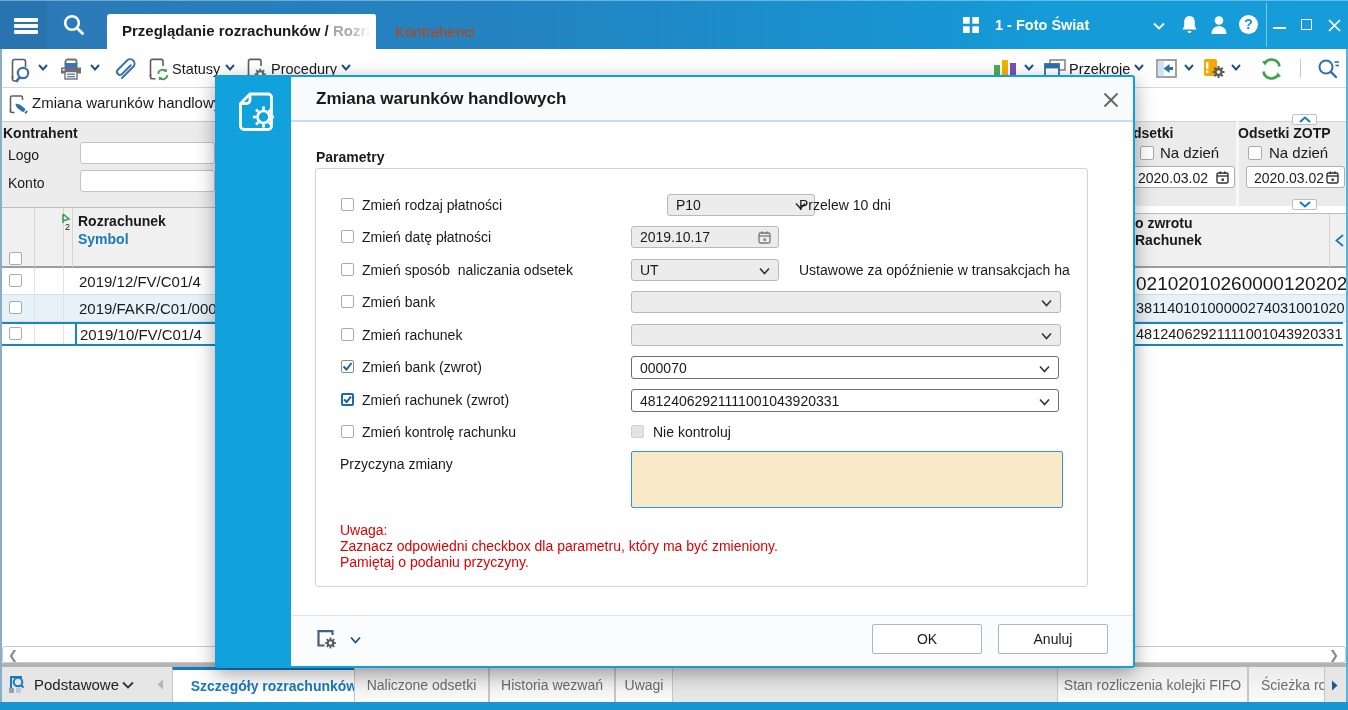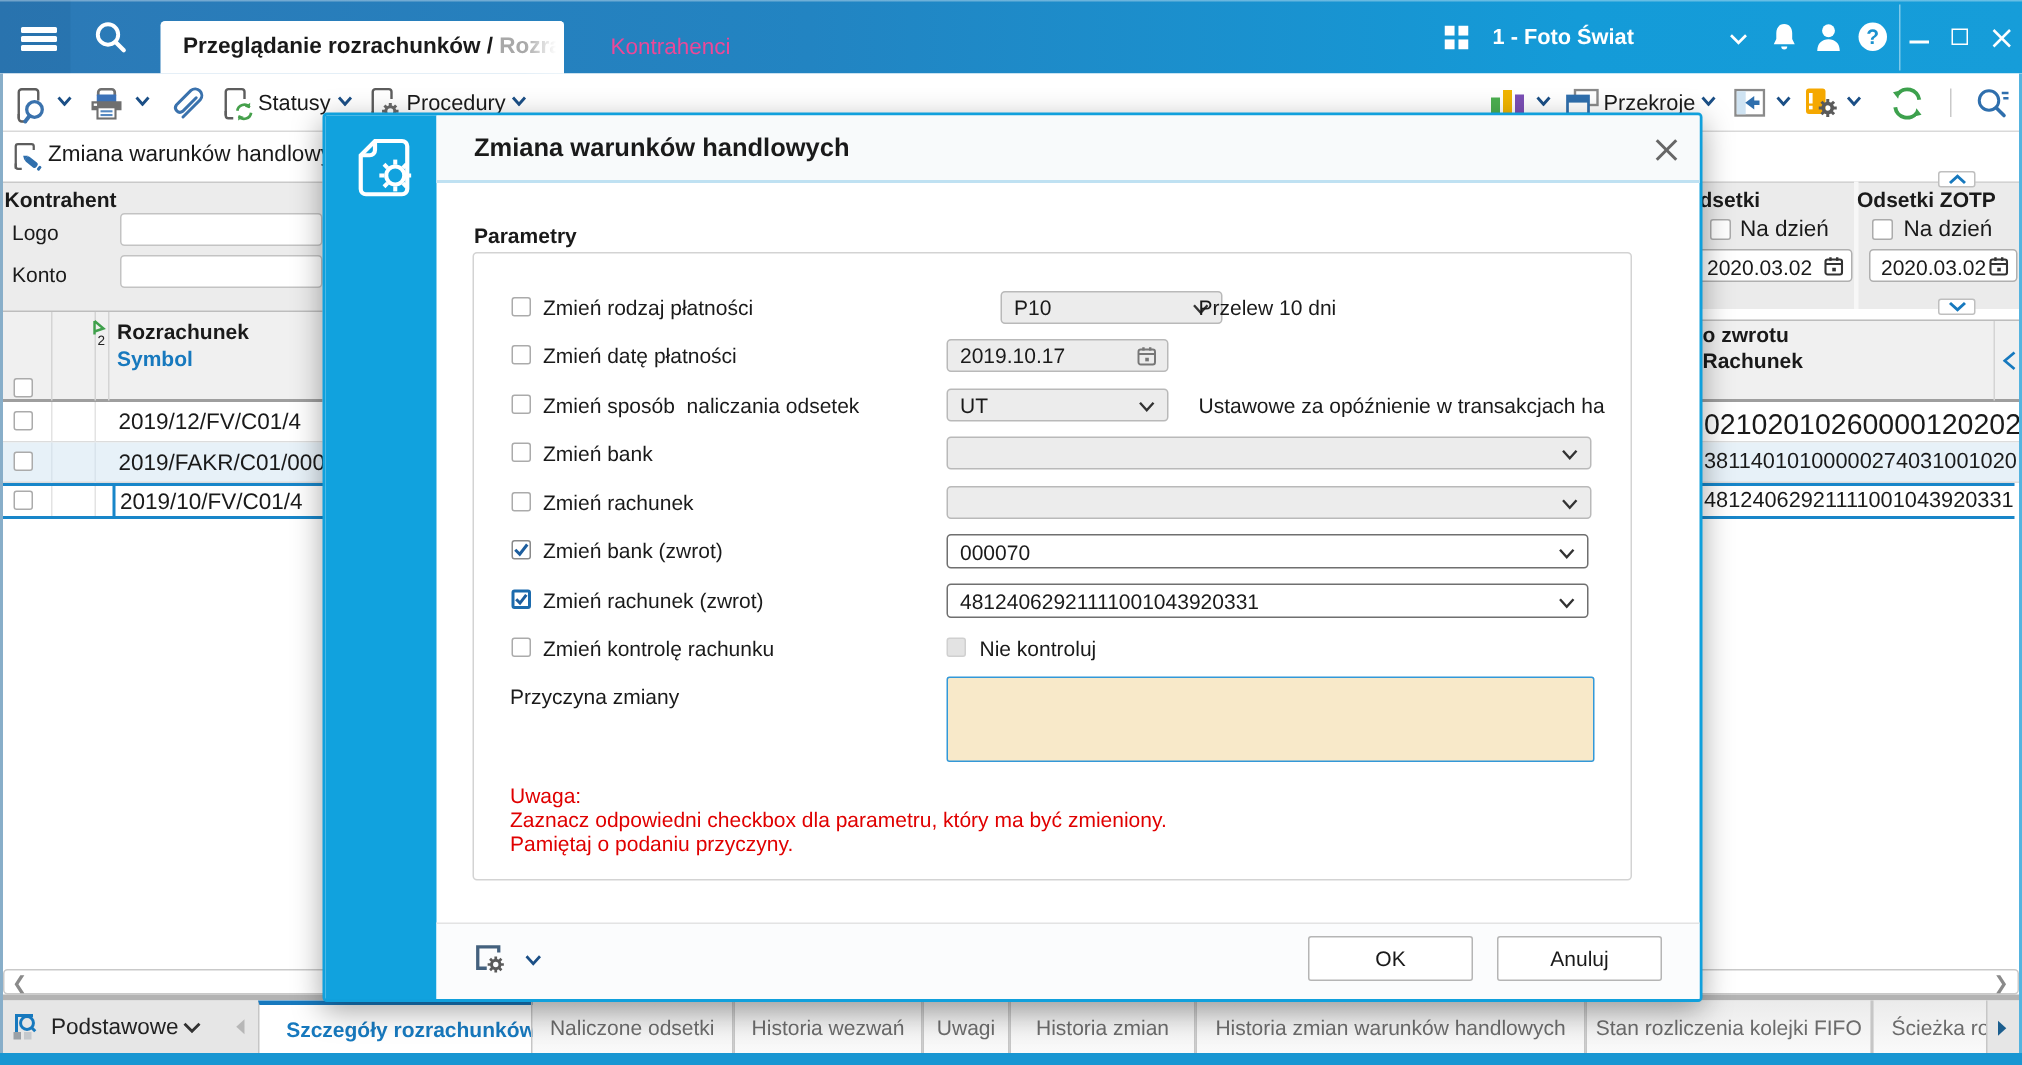--- a/index.html
+++ b/index.html
@@ -27,21 +27,21 @@
 
 <svg class="ab" style="left:62px;top:13px;" width="23" height="23" viewBox="0 0 23 23">
       <circle cx="10" cy="10" r="6.8" fill="none" stroke="#fff" stroke-width="2.6"></circle>
       <line x1="15" y1="15" x2="20.5" y2="20.5" stroke="#fff" stroke-width="2.8" stroke-linecap="round"></line>
     </svg>
 
 <div class="ab" style="left:107px;top:14px;width:269px;height:35px;background:#fff;border-radius:3px 3px 0 0;overflow:hidden;">
   <div style="position:absolute;left:15px;top:8px;font-size:15px;font-weight:bold;white-space:nowrap;">Przeglądanie rozrachunków / <span style="color:#a8a8a8;">Rozrach</span></div>
   <div style="position:absolute;right:0;top:0;width:26px;height:35px;background:linear-gradient(90deg,rgba(255,255,255,0),#fff 80%);"></div>
 </div>
-<div class="ab" style="left:407px;top:23px;font-size:15px;color:#ec4899;text-align:right;">Kontrahenci</div>
+<div class="ab" style="left:395px;top:23px;font-size:15px;color:#c2410c;text-align:right;">Kontrahenci</div>
 
 <svg class="ab" style="left:963px;top:17px;" width="16" height="16" viewBox="0 0 16 16">
       <rect x="0" y="0" width="6.7" height="6.7" fill="#fff"></rect>
       <rect x="9.3" y="0" width="6.7" height="6.7" fill="#fff"></rect>
       <rect x="0" y="9.3" width="6.7" height="6.7" fill="#fff"></rect>
       <rect x="9.3" y="9.3" width="6.7" height="6.7" fill="#fff"></rect>
     </svg>
 <div class="ab" style="left:995px;top:17px;font-size:14.5px;font-weight:bold;color:#fff;">1 - Foto Świat</div>
 <svg class="ab" style="left:1153px;top:22px;" width="12" height="8" viewBox="0 0 12 8">
       <polyline points="1,1.5 6,6.5 11,1.5" fill="none" stroke="#fff" stroke-width="1.8"></polyline>
@@ -315,22 +315,20 @@
 <svg class="ab" style="left:122px;top:681px;" width="12" height="8" viewBox="0 0 12 8">
       <polyline points="1,1.5 6,6.5 11,1.5" fill="none" stroke="#333" stroke-width="1.9"></polyline>
     </svg>
 <svg class="ab" style="left:156px;top:679px;" width="8" height="11" viewBox="0 0 8 11">
       <path d="M7 0.5 L1.5 5.5 L7 10.5 Z" fill="#b7b7b7"></path>
     </svg>
 <div class="tabb" style="left:172px;width:204px;background:#fff;border-top:3px solid #1779be;color:#1779be;font-weight:bold;">Szczegóły rozrachunków</div>
 <div class="tabb" style="left:354px;width:135px;">Naliczone odsetki</div>
 <div class="tabb" style="left:489px;width:126px;">Historia wezwań</div>
 <div class="tabb" style="left:615px;width:58px;">Uwagi</div>
-<div class="tabb" style="left:673px;width:124px;">Historia zmian</div>
-<div class="tabb" style="left:797px;width:260px;">Historia zmian warunków handlowych</div>
 <div class="tabb" style="left:1057px;width:191px;">Stan rozliczenia kolejki FIFO</div>
 <div class="tabb" style="left:1248px;width:77px;justify-content:flex-start;padding-left:12px;">Ścieżka rozl</div>
 <svg class="ab" style="left:1331px;top:680px;" width="8" height="11" viewBox="0 0 8 11">
       <path d="M1 0.5 L6.5 5.5 L1 10.5 Z" fill="#1b5e8e"></path>
     </svg>
 <div class="ab" style="left:0;top:702px;width:1348px;height:8px;background:#1896d2;"></div>
 <div class="ab" style="left:0;top:49px;width:2px;height:653px;background:#88aec9;"></div>
 <div class="ab" style="left:1346px;top:49px;width:2px;height:653px;background:#54b4e0;"></div>
 
 <div class="ab" style="left:215px;top:75px;width:920px;height:593px;background:#fff;border:2px solid #10a0dc;border-radius:3px;box-sizing:border-box;box-shadow:0 6px 20px rgba(0,0,0,0.35);">

